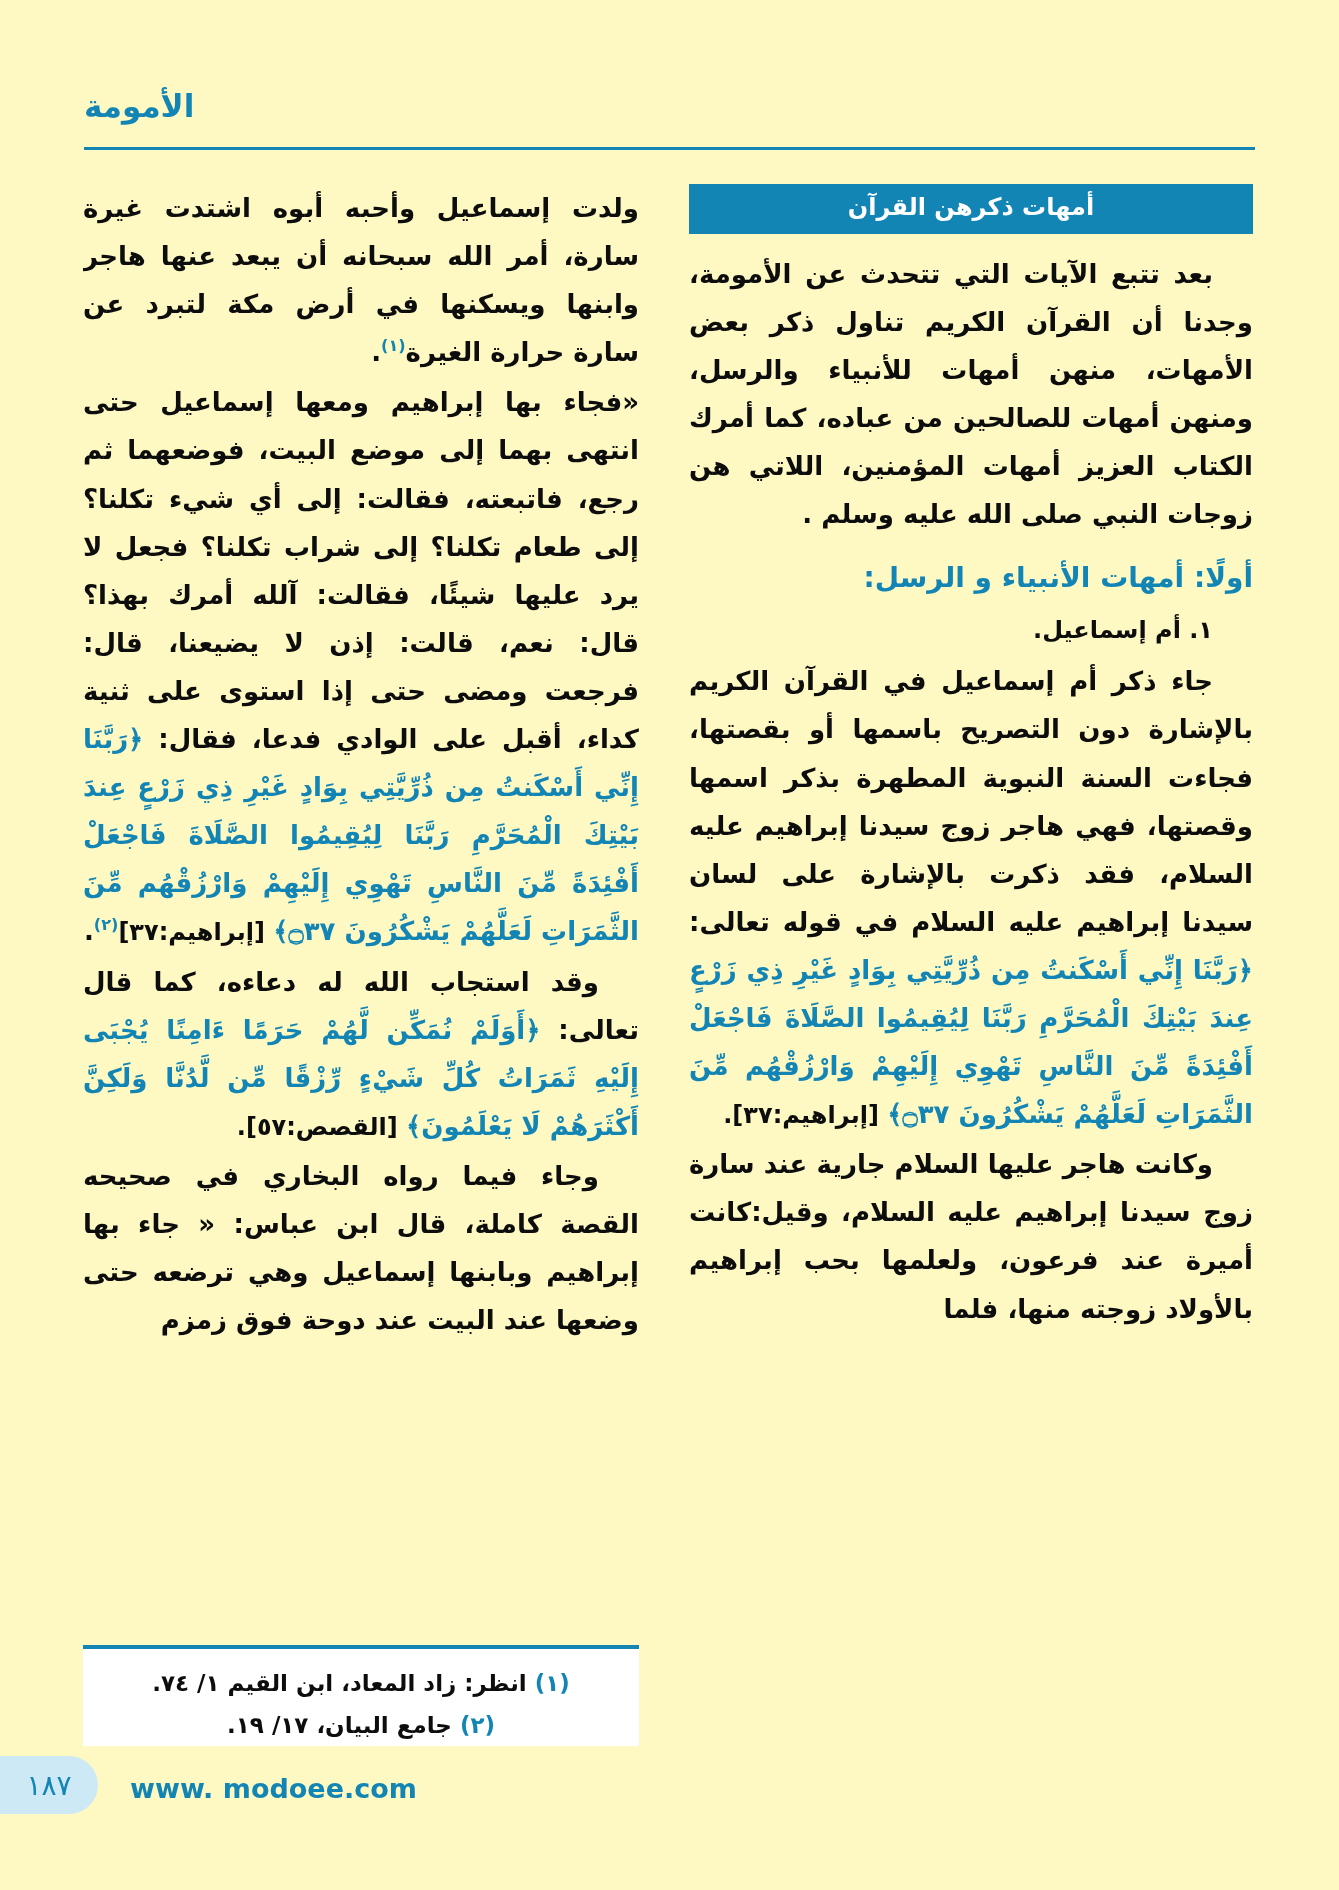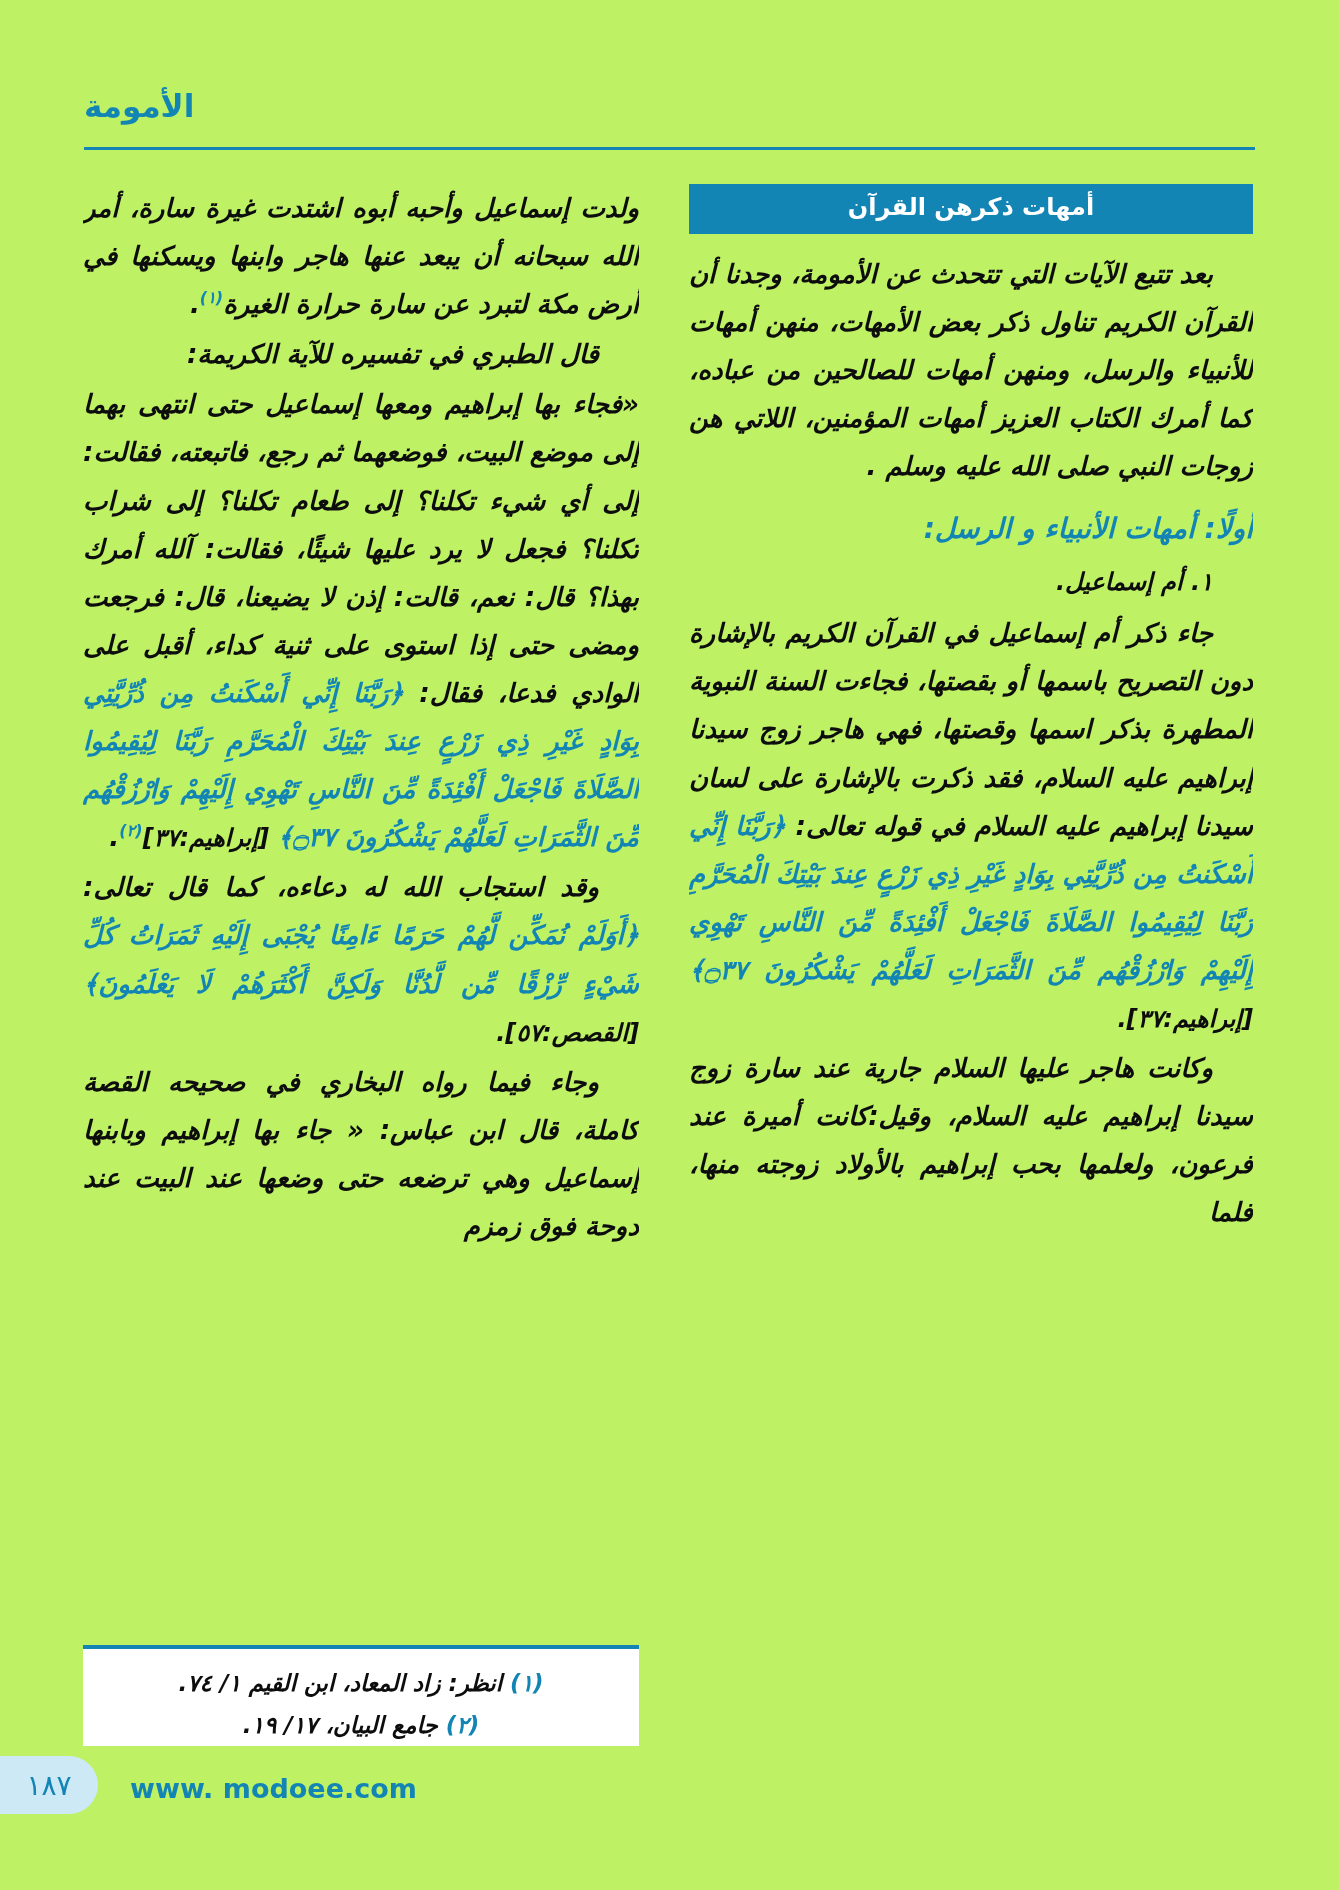--- a/index.html
+++ b/index.html
@@ -6,40 +6,40 @@
     --accent:#1385b5;
     --tab-bg:#cde9f6;
     --ink:#0d0d0d;
   }
   *{margin:0;padding:0;box-sizing:border-box;}
   html,body{background:#ffffff;}
   body{font-family:"DejaVu Sans","Liberation Sans",sans-serif;}
   .page{
     position:relative;
     width:1339px;height:1890px;
-    background:#bef264;overflow:hidden;direction:rtl;
+    background:#fef9c3;overflow:hidden;direction:rtl;
     color:var(--ink);
   }
   
   .chapter-title{
     position:absolute;top:88px;left:84px;
     font-size:31px;font-weight:bold;color:var(--accent);
   }
   .header-rule{
     position:absolute;top:147px;left:84px;width:1171px;height:3px;
     background:var(--accent);
   }
   
   .columns{
     position:absolute;top:184px;right:86px;
     display:flex;gap:50px;align-items:flex-start;
   }
   .col{width:564px;height:1562px;overflow:hidden;position:relative;}
   .col-left{width:556px;}
-  p{margin:0;font-style:italic;}
+  p{margin:0;}
   .para{
     font-size:26px;font-weight:bold;line-height:1.85;
     text-align:justify;color:var(--ink);
   }
   .para + .para{margin-top:2px;}
   .indent{text-indent:40px;}
   .banner{
     background:var(--accent);color:#fff;text-align:center;
     font-size:24px;font-weight:bold;
     padding:9px 6px 13px;margin-bottom:16px;
@@ -103,21 +103,20 @@
       </p>
 
       <p class="para indent">وكانت هاجر عليها السلام جارية عند سارة زوج سيدنا إبراهيم عليه السلام، وقيل:كانت أميرة عند فرعون، ولعلمها بحب إبراهيم بالأولاد زوجته منها، فلما</p>
     </div>
 
     <div class="col col-left">
       <p class="para">
         <span>ولدت إسماعيل وأحبه أبوه اشتدت غيرة سارة، أمر الله سبحانه أن يبعد عنها هاجر وابنها ويسكنها في أرض مكة لتبرد عن سارة حرارة الغيرة</span><span class="fn-sup">(١)</span><span>.</span>
       </p>
 
-      <p class="para indent">قال الطبري في تفسيره للآية الكريمة:</p>
 
       <p class="para">
         <span>«فجاء بها إبراهيم ومعها إسماعيل حتى انتهى بهما إلى موضع البيت، فوضعهما ثم رجع، فاتبعته، فقالت: إلى أي شيء تكلنا؟ إلى طعام تكلنا؟ إلى شراب تكلنا؟ فجعل لا يرد عليها شيئًا، فقالت: آلله أمرك بهذا؟ قال: نعم، قالت: إذن لا يضيعنا، قال: فرجعت ومضى حتى إذا استوى على ثنية كداء، أقبل على الوادي فدعا، فقال: </span><span class="quran">﴿رَبَّنَا إِنِّي أَسْكَنتُ مِن ذُرِّيَّتِي بِوَادٍ غَيْرِ ذِي زَرْعٍ عِندَ بَيْتِكَ الْمُحَرَّمِ رَبَّنَا لِيُقِيمُوا الصَّلَاةَ فَاجْعَلْ أَفْئِدَةً مِّنَ النَّاسِ تَهْوِي إِلَيْهِمْ وَارْزُقْهُم مِّنَ الثَّمَرَاتِ لَعَلَّهُمْ يَشْكُرُونَ ۝٣٧﴾</span><span class="ref"> [إبراهيم:٣٧]</span><span class="fn-sup">(٢)</span><span>.</span>
       </p>
 
       <p class="para indent">
         <span>وقد استجاب الله له دعاءه، كما قال تعالى: </span><span class="quran">﴿أَوَلَمْ نُمَكِّن لَّهُمْ حَرَمًا ءَامِنًا يُجْبَى إِلَيْهِ ثَمَرَاتُ كُلِّ شَيْءٍ رِّزْقًا مِّن لَّدُنَّا وَلَكِنَّ أَكْثَرَهُمْ لَا يَعْلَمُونَ﴾</span><span class="ref"> [القصص:٥٧].</span>
       </p>
 
       <p class="para indent">وجاء فيما رواه البخاري في صحيحه القصة كاملة، قال ابن عباس: « جاء بها إبراهيم وبابنها إسماعيل وهي ترضعه حتى وضعها عند البيت عند دوحة فوق زمزم</p>

